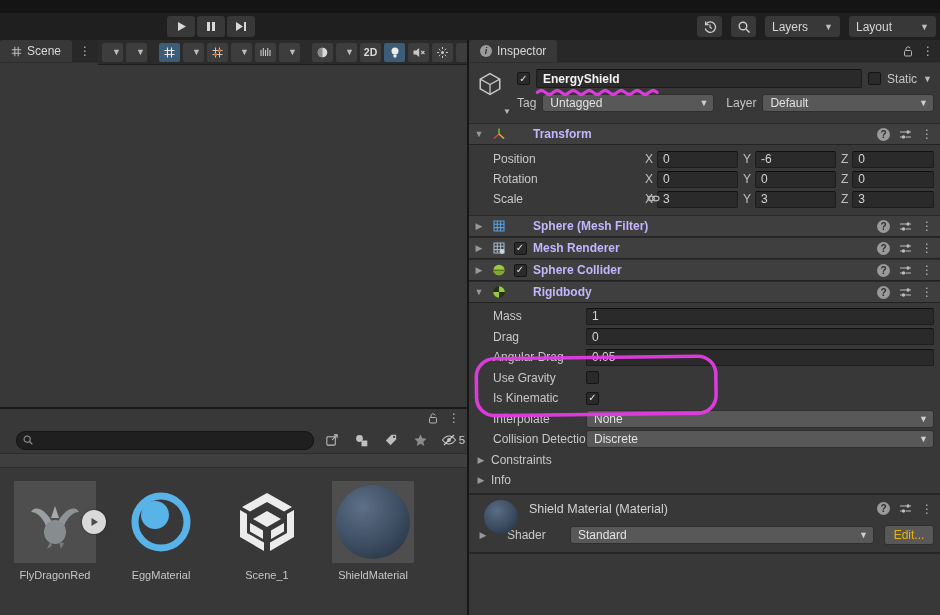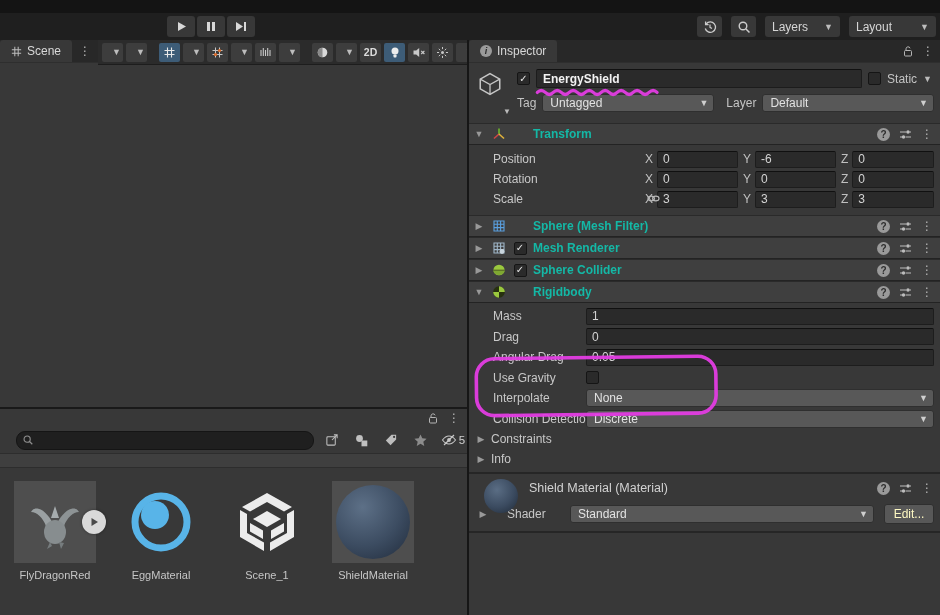--- a/index.html
+++ b/index.html
@@ -100,21 +100,21 @@
   .dd{position:relative;height:18px;background:#585858;border:1px solid #2f2f2f;border-radius:3px;
       display:inline-flex;align-items:center;padding:0 18px 0 7px;color:#e2e2e2;box-sizing:border-box;}
   .dd .arr{position:absolute;right:5px;top:4px;color:#cfcfcf;font-size:9px;line-height:1;}
   .minilabel{color:#c4c4c4;}
 
   .chead{height:22px;background:#3f3f3f;border-top:1px solid #2a2a2a;border-bottom:1px solid #232323;
       display:flex;align-items:center;padding:0 7px 0 4px;gap:5px;box-sizing:border-box;}
   .fold{width:12px;text-align:center;color:#999;font-size:9px;flex:0 0 auto;}
   .cicon{width:17px;display:flex;justify-content:center;flex:0 0 auto;}
   .cbslot{width:16px;display:flex;justify-content:center;flex:0 0 auto;}
-  .ctitle{font-weight:bold;color:#14b8a6;}
+  .ctitle{font-weight:bold;color:#c4b5fd;}
   .hicons{margin-left:auto;display:flex;align-items:center;gap:9px;}
   .help{width:13px;height:13px;border-radius:50%;background:#9a9a9a;color:#2e2e2e;font-size:10px;
         font-weight:bold;display:flex;align-items:center;justify-content:center;}
 
   .t-body{padding:4px 0 6px;}
   .t-row{display:flex;align-items:center;height:20px;padding:0 6px 0 24px;position:relative;}
   .t-label{width:147px;flex:0 0 auto;color:#c8c8c8;}
   .axgrp{flex:1;display:flex;align-items:center;gap:4px;margin-left:5px;min-width:0;}
   .axl{color:#c0c0c0;flex:0 0 auto;}
   .tf{flex:1;min-width:0;height:17px;background:#2a2a2a;border:1px solid #1d1d1d;border-top-color:#101010;
@@ -131,21 +131,21 @@
 
   .matsep{height:2px;background:#262626;margin-top:3px;}
   .mat-block{position:relative;}
   .mat-head{height:28px;display:flex;align-items:center;padding:0 7px 0 60px;gap:5px;}
   .mat-title{color:#d2d2d2;font-size:12.5px;}
   .mat-preview{position:absolute;left:15px;top:5px;}
   .shader-row{height:24px;display:flex;align-items:center;padding:0 6px 0 8px;gap:6px;}
   .shader-lbl{width:57px;margin-left:12px;color:#c8c8c8;}
   .shader-dd{flex:1;}
   .editbtn{width:48px;height:18px;background:#585858;border:1px solid #2f2f2f;border-radius:3px;
-      color:#fef9c3;display:flex;align-items:center;justify-content:center;margin-left:4px;}
+      color:#eab308;display:flex;align-items:center;justify-content:center;margin-left:4px;}
   .addwrap{text-align:center;margin-top:22px;}
   .addbtn{display:inline-flex;align-items:center;justify-content:center;width:234px;height:23px;
       background:#555;border:1px solid #282828;border-top-color:#666;border-radius:3px;color:#ebebeb;}
 
   .anno{position:absolute;left:0;top:0;width:100%;height:100%;pointer-events:none;z-index:40;}
 </style>
 </head>
 <body>
 
 <div class="app">
@@ -770,20 +770,26 @@
               <input class="tf" value="0.05" style="">
             </span>
         </div>
         <div class="rb-row">
           <span class="rb-label">Use Gravity</span>
           <span class="rb-ctrl">
               <span class="cb"></span>
             </span>
         </div>
         <div class="rb-row">
+          <span class="rb-label">Is Kinematic</span>
+          <span class="rb-ctrl">
+              <span class="cb checked"></span>
+            </span>
+        </div>
+        <div class="rb-row">
           <span class="rb-label">Interpolate</span>
           <span class="rb-ctrl">
               <span class="dd">
             <span>None</span>
             <span class="arr">▼</span>
               </span>
           </span>
         </div>
         <div class="rb-row">
           <span class="rb-label">Collision Detection</span>

